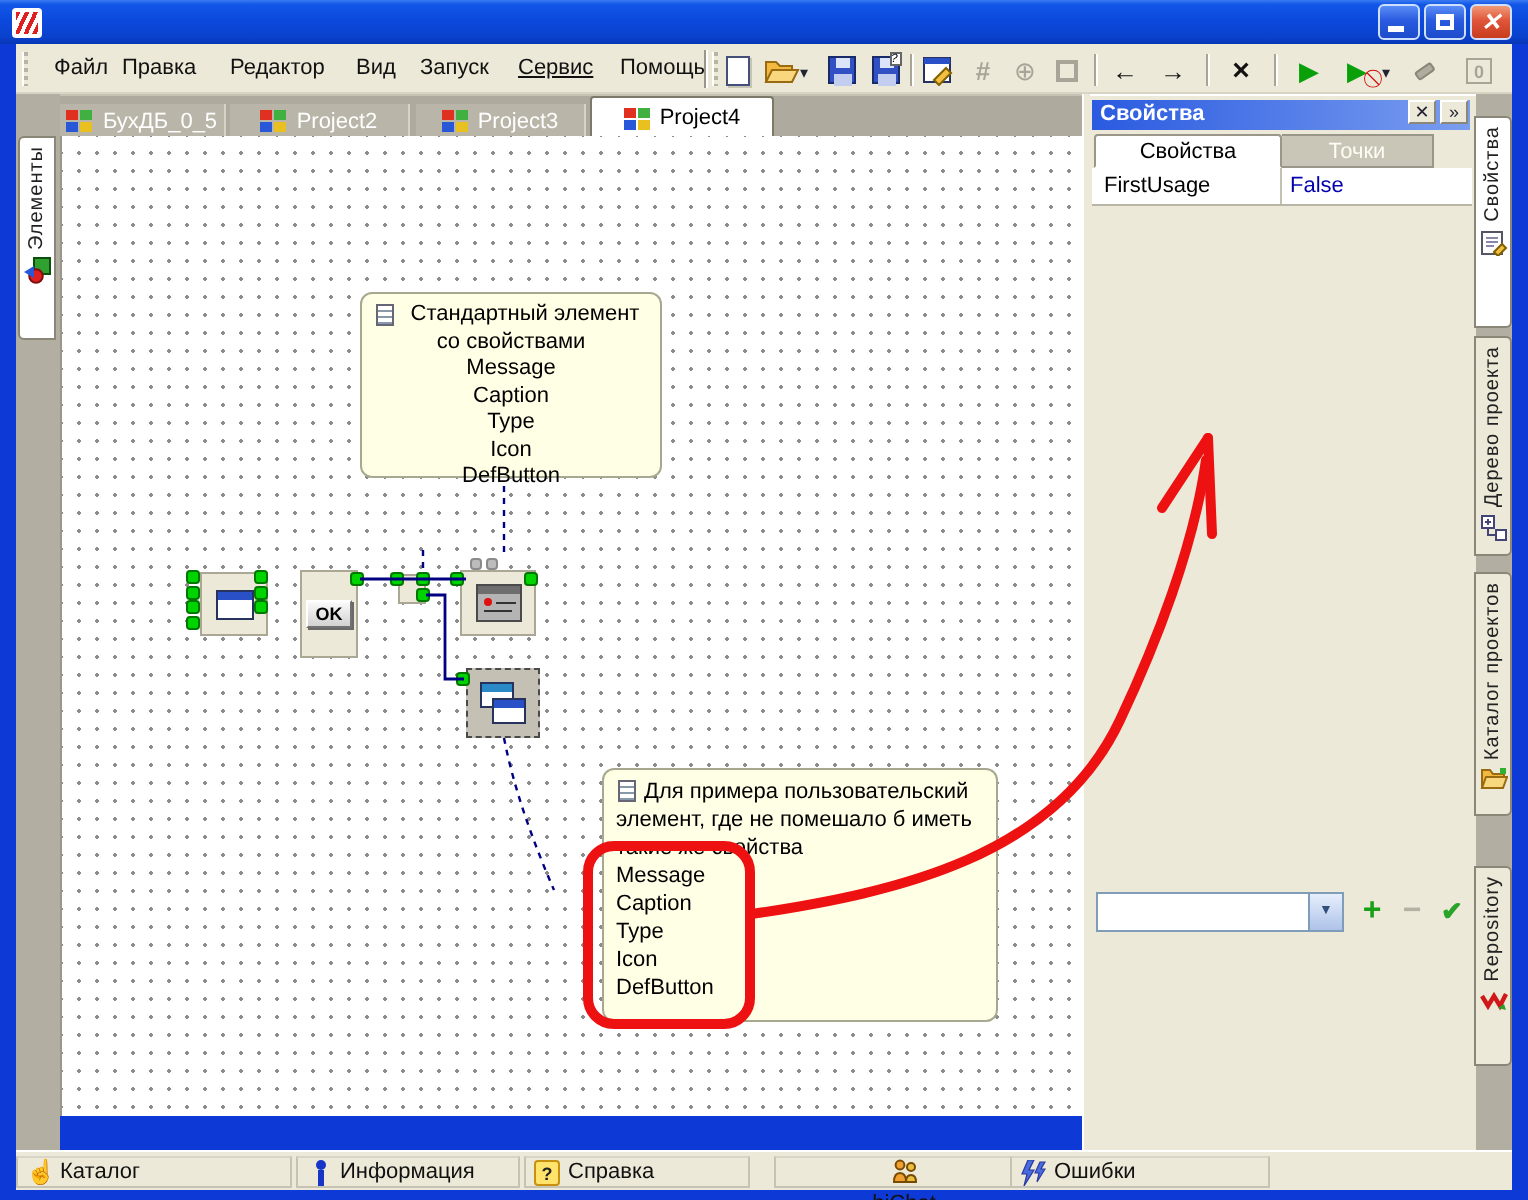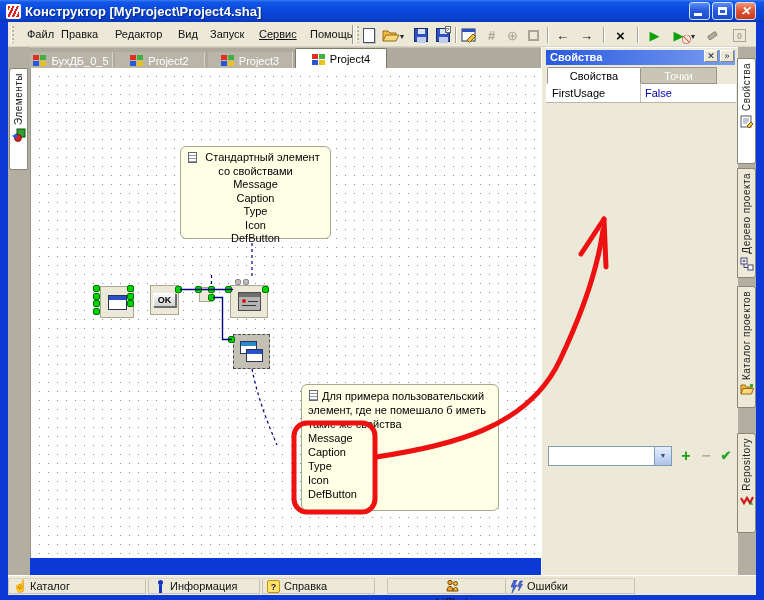--- a/index.html
+++ b/index.html
@@ -103,21 +103,20 @@
   svg{display:block;}
   .overlay{position:absolute;left:0;top:0;z-index:60;pointer-events:none;}
 </style>
 </head>
 <body>
 
 <div class="app">
 
   <div class="abs titlebar">
     <span class="title-ico"></span>
-    <span class="title-text">Конструктор [MyProject\Project4.sha]</span>
     <span class="winbtns">
       <span class="winbtn">
           <i class="glyph-min"></i>
         </span>
       <span class="winbtn">
           <i class="glyph-max"></i>
         </span>
       <span class="winbtn close">
           <i class="glyph-x">✕</i>
         </span>
@@ -259,21 +258,21 @@
     <span class="nprop">Message</span>
     <span class="nprop">Caption</span>
     <span class="nprop">Type</span>
     <span class="nprop">Icon</span>
     <span class="nprop">DefButton</span>
   </div>
 
   <div class="cel" style="left:100px;top:286px;width:34px;height:32px;">
     <span class="winico" style="width:19px;height:15px;"></span>
   </div>
-  <div class="cel" style="left:150px;top:285px;width:29px;height:30px;">
+  <div class="cel" style="left:150px;top:285px;width:29px;height:44px;">
     <span class="okbtnico">OK</span>
   </div>
   <div class="cel" style="left:199px;top:287px;width:14px;height:15px;"></div>
   <div class="cel" style="left:230px;top:285px;width:38px;height:33px;">
     <span class="msgico">
         <i class="reddot"></i>
         <i class="l1"></i>
         <i class="l2"></i>
       </span>
   </div>

